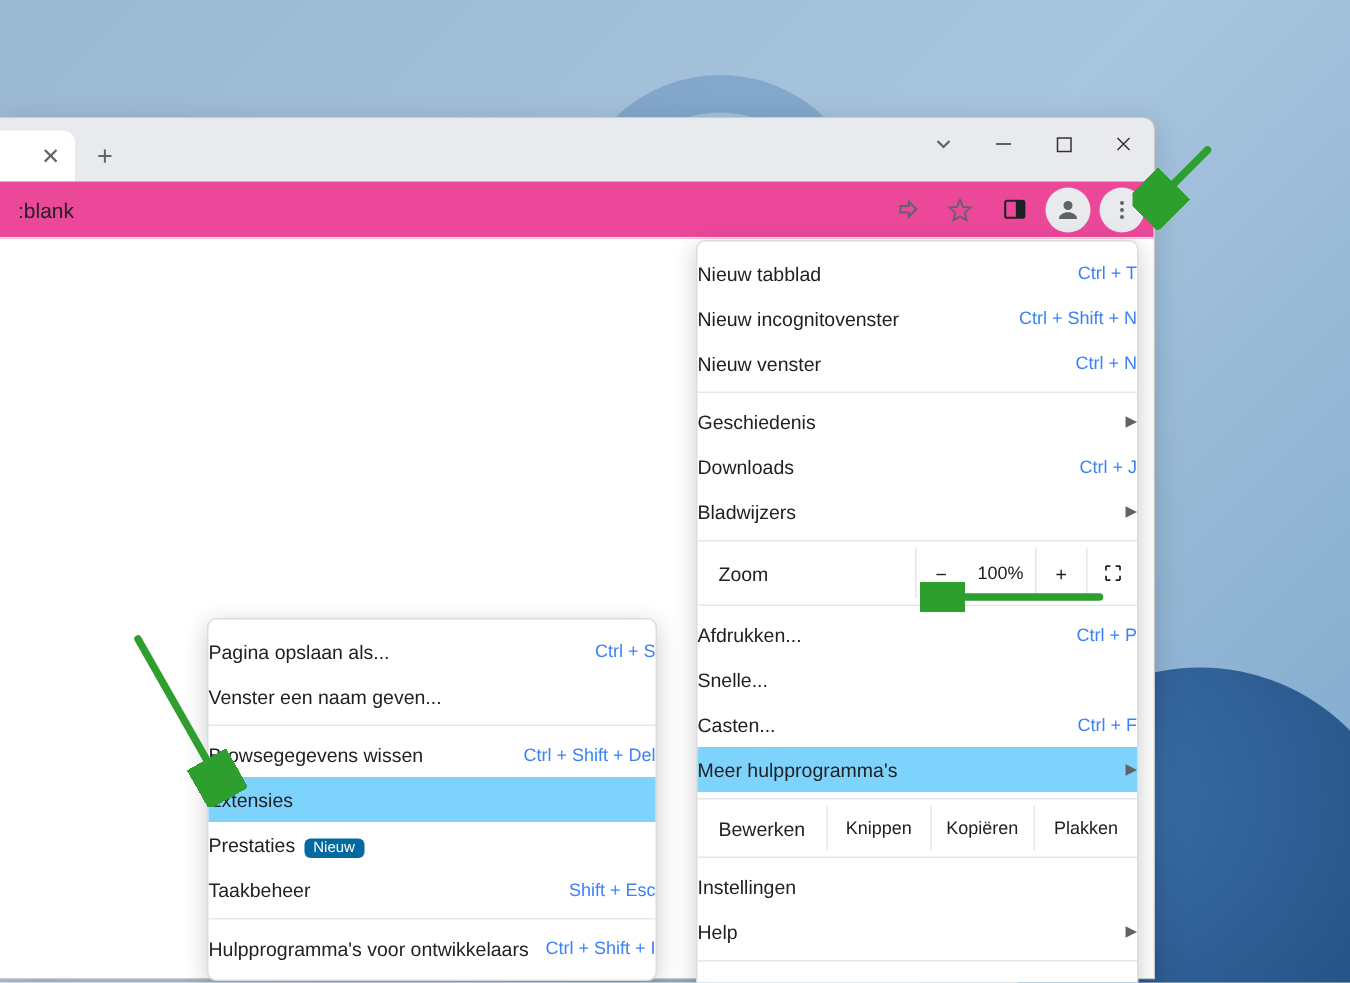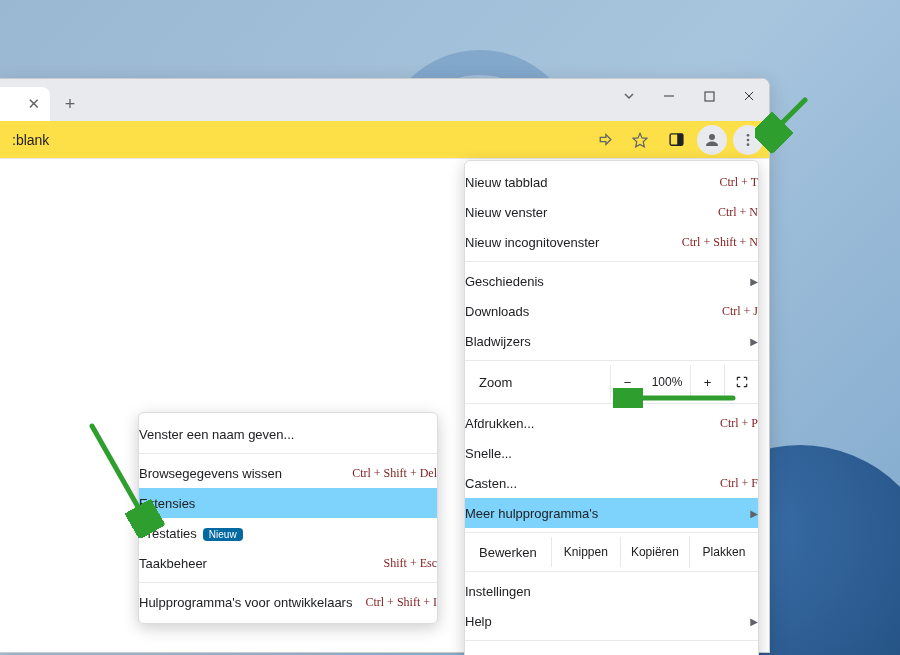--- a/index.html
+++ b/index.html
@@ -10,34 +10,34 @@
 
   .window { position: absolute; left: 0; top: 78px; width: 770px; height: 575px; background: #fff; border: 1px solid #ccc; border-radius: 0 8px 0 0; box-shadow: 0 4px 20px rgba(0,0,0,0.15); border-left: none; }
 
   .titlebar { height: 42px; background: #e8eaed; display: flex; align-items: flex-end; border-radius: 0 8px 0 0; position: relative; }
   .tab { height: 34px; width: 60px; background: #fff; border-radius: 8px 8px 0 0; margin-left: -10px; display: flex; align-items: center; justify-content: flex-end; padding: 0 10px; }
   .tab-close { font-size: 15px; color: #5f6368; cursor: pointer; }
   .newtab { width: 28px; height: 28px; margin-left: 6px; margin-bottom: 3px; display: flex; align-items: center; justify-content: center; color: #5f6368; font-size: 18px; cursor: pointer; border-radius: 50%; }
   .winbtns { position: absolute; right: 0; top: 0; height: 34px; display: flex; align-items: center; }
   .winbtn { width: 40px; height: 30px; display: flex; align-items: center; justify-content: center; color: #333; cursor: pointer; }
 
-  .toolbar { height: 38px; background: #fde047; border-bottom: 1px solid #e8e8e8; display: flex; align-items: center; padding-left: 6px; position: relative; }
+  .toolbar { height: 38px; background: #ec4899; border-bottom: 1px solid #e8e8e8; display: flex; align-items: center; padding-left: 6px; position: relative; }
   .omnibox { font-size: 14px; color: #202124; padding-left: 6px; }
   .tool-right { position: absolute; right: 6px; display: flex; align-items: center; gap: 6px; }
   .tool-icon { width: 30px; height: 30px; display: flex; align-items: center; justify-content: center; color: #5f6368; border-radius: 50%; cursor: pointer; }
   .tool-icon.profile { background: #e8eaed; }
   .tool-icon.kebab { background: #e8eaed; }
 
   .content { height: calc(100% - 80px); background: #fff; }
 
   
   .menu { position: absolute; left: 464px; top: 160px; width: 295px; background: #fff; border: 1px solid #dadce0; border-radius: 6px; box-shadow: 0 4px 16px rgba(0,0,0,0.2); font-size: 13px; color: #202124; z-index: 10; }
   .menu-item { height: 30px; display: flex; align-items: center; justify-content: space-between; padding: 0 0; cursor: pointer; }
   .menu-item.highlight { background: #7dd3fc; }
-  .menu-shortcut { color: #7f1d1d; font-size: 12px; font-family: Liberation Serif, serif; }
+  .menu-shortcut { color: #3b82f6; font-size: 12px; }
   .menu-sep { height: 1px; background: #e8e8e8; margin: 4px 0; }
   .menu-arrow { color: #5f6368; font-size: 10px; }
   .zoom-row { height: 34px; display: flex; align-items: center; padding: 0 0 0 14px; }
   .zoom-label { flex: 1; }
   .zoom-ctrl { width: 34px; height: 34px; display: flex; align-items: center; justify-content: center; border-left: 1px solid #e8e8e8; cursor: pointer; color: #202124; }
   .zoom-pct { width: 46px; text-align: center; font-size: 12px; }
   .edit-row { height: 30px; display: flex; align-items: stretch; }
   .edit-label { display:flex; align-items:center; padding: 0 14px; }
   .edit-btn { flex: 1; display: flex; align-items: center; justify-content: center; border-left: 1px solid #e8e8e8; font-size: 12px; cursor: pointer; }
 
@@ -122,26 +122,26 @@
   <div class="content"></div>
 </div>
 
 <div class="menu">
   <div style="height:6px"></div>
   <div class="menu-item">
       <span>Nieuw tabblad</span>
       <span class="menu-shortcut">Ctrl + T</span>
     </div>
   <div class="menu-item">
+      <span>Nieuw incognitovenster</span>
+      <span class="menu-shortcut">Ctrl + Shift + N</span>
+    </div>
+  <div class="menu-item">
       <span>Nieuw venster</span>
       <span class="menu-shortcut">Ctrl + N</span>
-    </div>
-  <div class="menu-item">
-      <span>Nieuw incognitovenster</span>
-      <span class="menu-shortcut">Ctrl + Shift + N</span>
     </div>
   <div class="menu-sep"></div>
   <div class="menu-item">
       <span>Geschiedenis</span>
       <span class="menu-arrow">▶</span>
     </div>
   <div class="menu-item">
       <span>Downloads</span>
       <span class="menu-shortcut">Ctrl + J</span>
     </div>
@@ -193,20 +193,24 @@
       <span class="menu-arrow">▶</span>
     </div>
   <div class="menu-sep"></div>
   <div class="menu-item">
       <span>Sluiten</span>
     </div>
 
 </div>
 
 <div class="submenu">
+  <div class="menu-item">
+      <span>Pagina opslaan als...</span>
+      <span class="menu-shortcut">Ctrl + S</span>
+    </div>
   <div class="menu-item">
       <span>Venster een naam geven...</span>
     </div>
   <div class="menu-sep"></div>
   <div class="menu-item">
       <span>Browsegegevens wissen</span>
       <span class="menu-shortcut">Ctrl + Shift + Del</span>
     </div>
   <div class="menu-item highlight">
       <span>Extensies</span>

